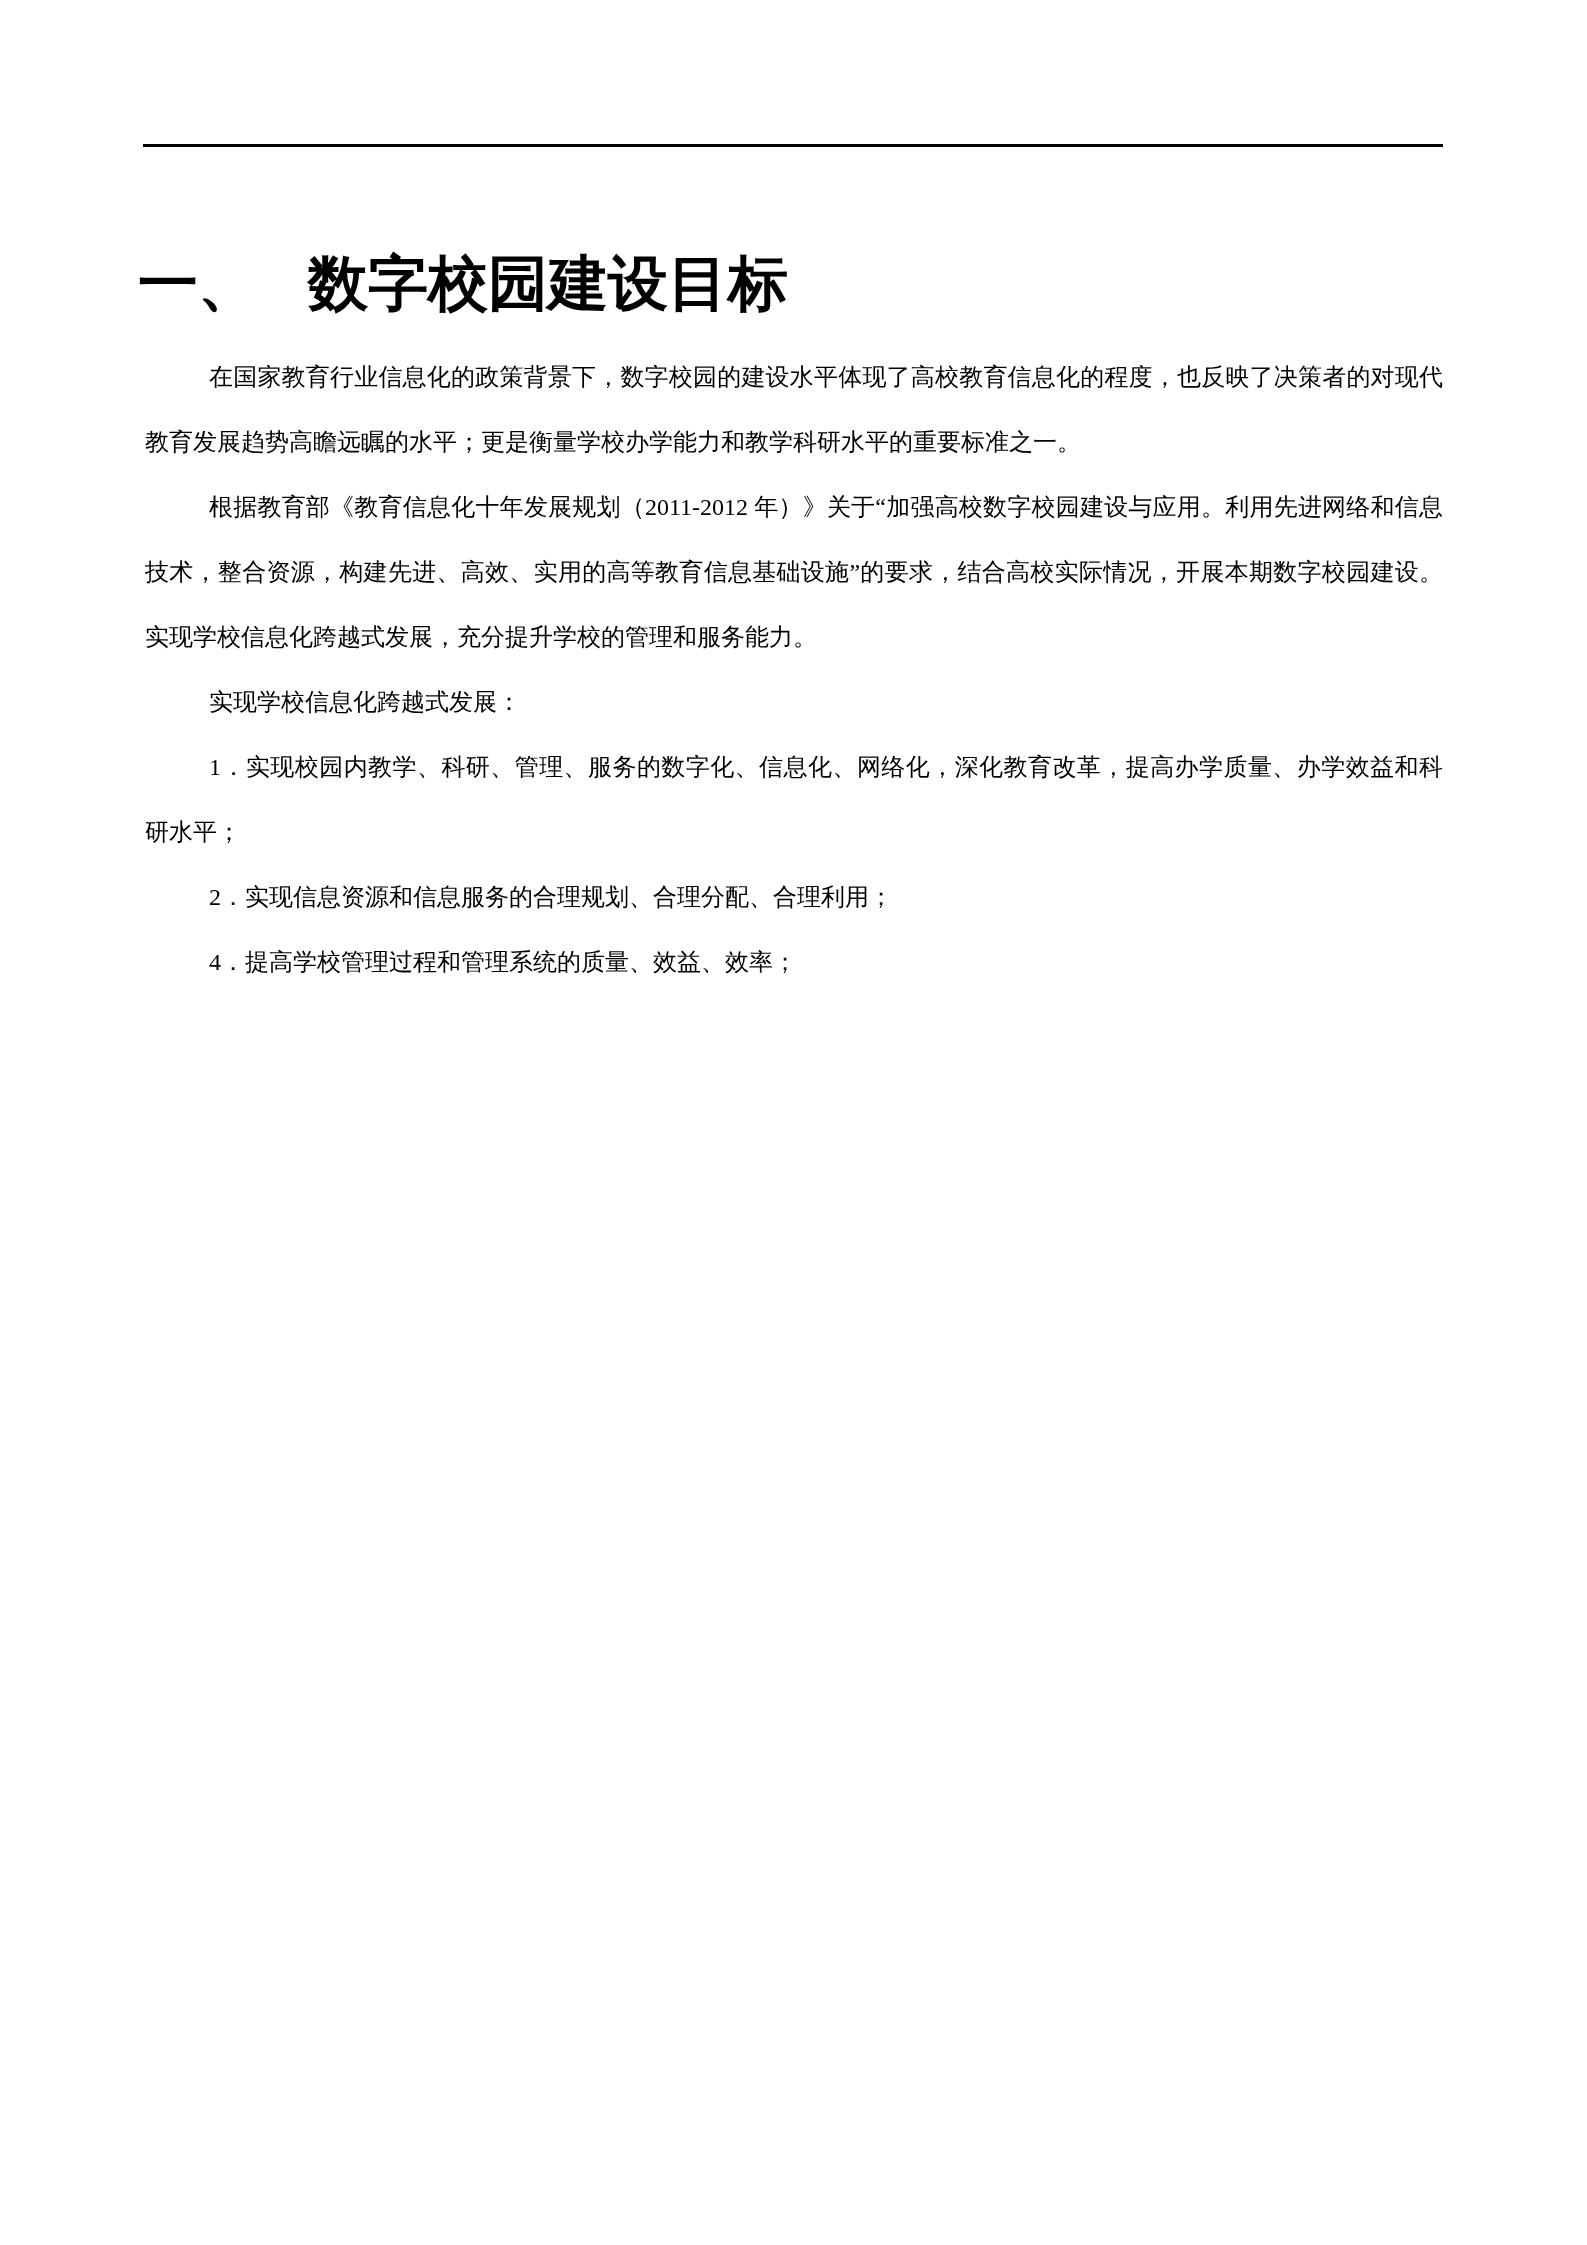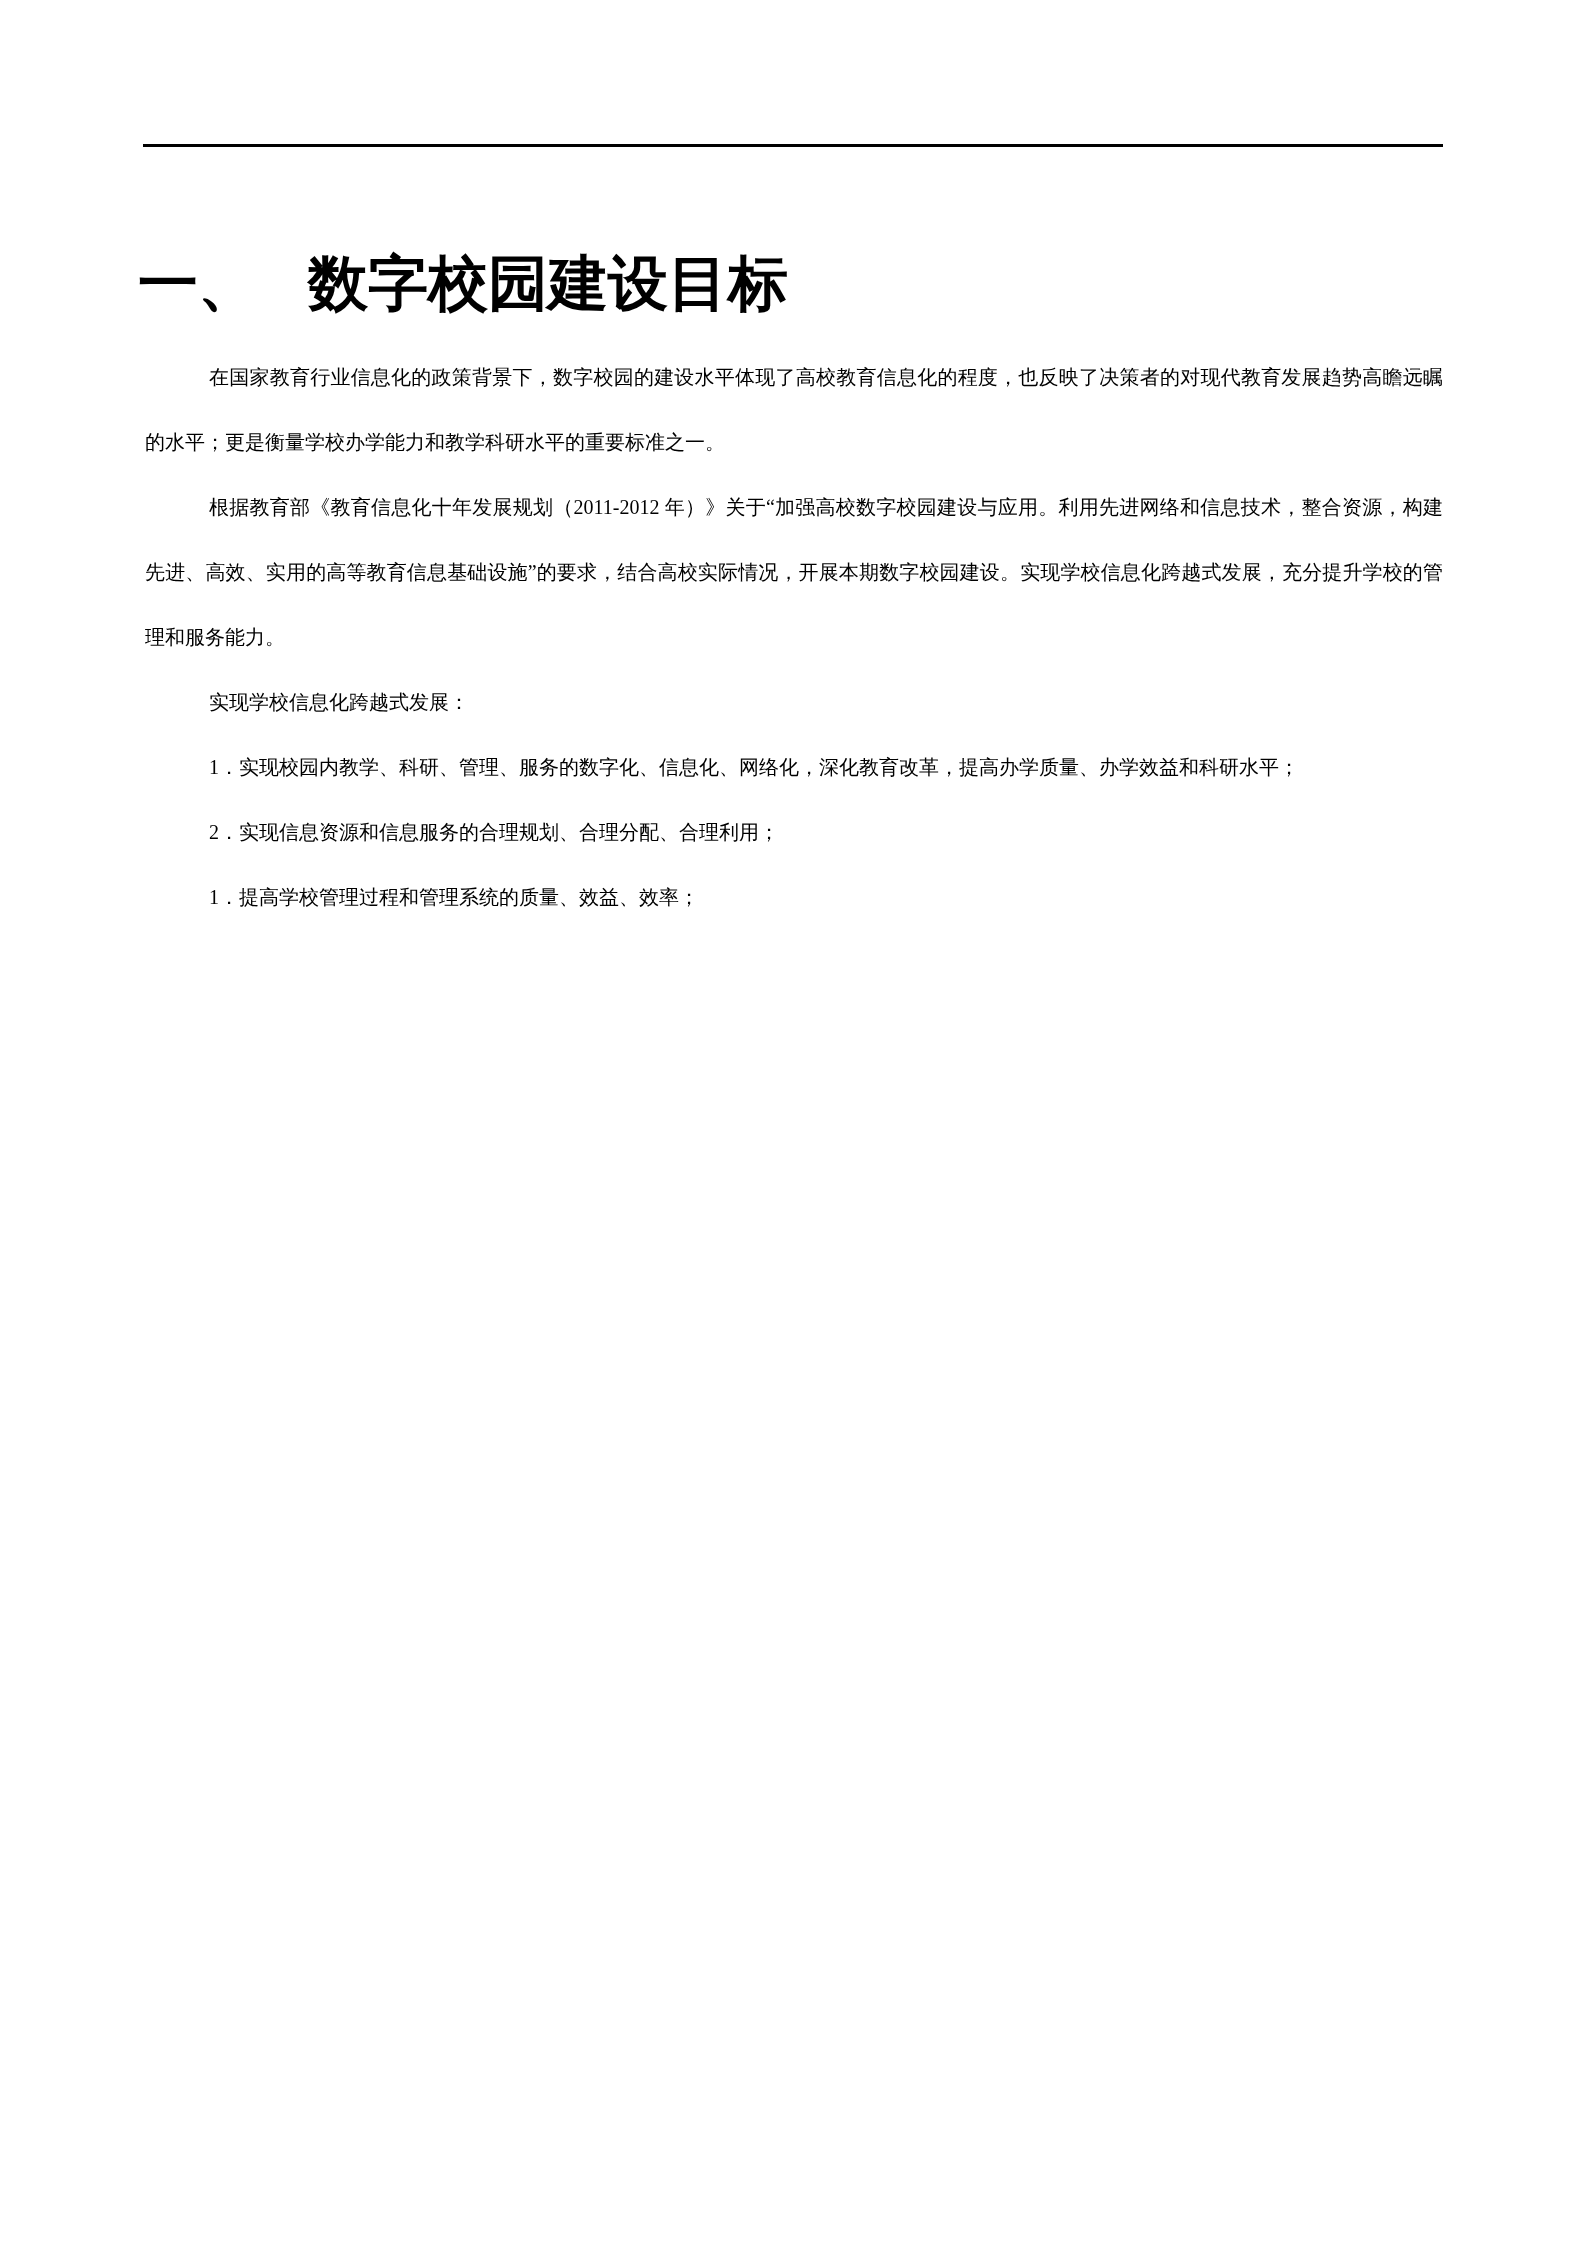--- a/index.html
+++ b/index.html
@@ -39,21 +39,21 @@
   }
   .heading .heading-title {
     display: inline-block;
     margin-left: 50px;
   }
   .content {
     position: absolute;
     left: 145px;
     top: 345px;
     width: 1298px;
-    font-size: 20px;
+    font-size: 24px;
     line-height: 65px;
     text-align: justify;
   }
   .content p {
     margin: 0;
     padding: 0;
     text-indent: 64px;
   }
 </style>
 </head>
@@ -66,16 +66,16 @@
   <h1 class="heading">
     <span class="heading-number">一、</span><span class="heading-title">数字校园建设目标</span>
   </h1>
 
   <div class="content">
     <p>在国家教育行业信息化的政策背景下，数字校园的建设水平体现了高校教育信息化的程度，也反映了决策者的对现代教育发展趋势高瞻远瞩的水平；更是衡量学校办学能力和教学科研水平的重要标准之一。</p>
     <p>根据教育部《教育信息化十年发展规划（2011-2012 年）》关于“加强高校数字校园建设与应用。利用先进网络和信息技术，整合资源，构建先进、高效、实用的高等教育信息基础设施”的要求，结合高校实际情况，开展本期数字校园建设。实现学校信息化跨越式发展，充分提升学校的管理和服务能力。</p>
     <p>实现学校信息化跨越式发展：</p>
     <p>1．实现校园内教学、科研、管理、服务的数字化、信息化、网络化，深化教育改革，提高办学质量、办学效益和科研水平；</p>
     <p>2．实现信息资源和信息服务的合理规划、合理分配、合理利用；</p>
-    <p>1．提高学校管理过程和管理系统的质量、效益、效率；</p>
+    <p>4．提高学校管理过程和管理系统的质量、效益、效率；</p>
   </div>
 
 </div>
 
 </body></html>

